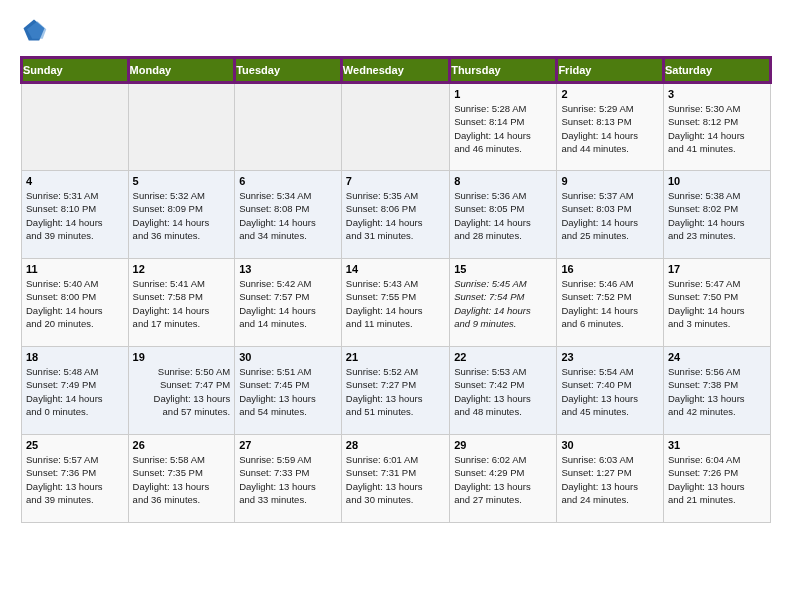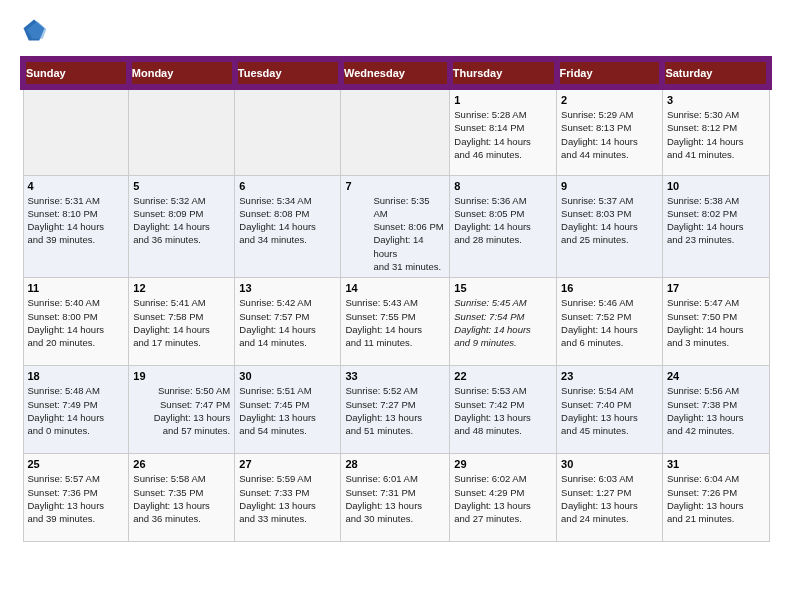--- a/index.html
+++ b/index.html
@@ -57,27 +57,27 @@
     .location-title {
       font-size: 16px;
       color: #555;
     }
     table {
       width: 100%;
       border-collapse: collapse;
       font-size: 10px;
     }
     thead tr th {
-      background-color: #7f1d1d;
+      background-color: #4d7c0f;
       color: #fff;
       padding: 5px 0;
       font-size: 11px;
       font-weight: bold;
       text-align: left;
-      border: 6px solid #701a75;
+      border: 3px solid #701a75;
     }
     tbody tr td {
       border: 1px solid #ccc;
       vertical-align: top;
       padding: 4px 4px 4px 4px;
       width: 113px;
       min-height: 80px;
       height: 88px;
     }
     tbody tr:nth-child(odd) td {
@@ -179,21 +179,21 @@
           </td>
           <td>
             <span class="day-num">6</span>
             <div class="day-info" style="white-space: pre-line;">Sunrise: 5:34 AM
 Sunset: 8:08 PM
 Daylight: 14 hours
 and 34 minutes.</div>
           </td>
           <td>
             <span class="day-num">7</span>
-            <div class="day-info" style="white-space: pre-line; margin-left: 28px;">Sunrise: 5:35 AM
+            <div class="day-info" style="white-space: pre-line;">Sunrise: 5:35 AM
 Sunset: 8:06 PM
 Daylight: 14 hours
 and 31 minutes.</div>
           </td>
           <td>
             <span class="day-num">8</span>
             <div class="day-info" style="white-space: pre-line;">Sunrise: 5:36 AM
 Sunset: 8:05 PM
 Daylight: 14 hours
 and 28 minutes.</div>
@@ -280,21 +280,21 @@
 and 57 minutes.</div>
           </td>
           <td>
             <span class="day-num">30</span>
             <div class="day-info" style="white-space: pre-line;">Sunrise: 5:51 AM
 Sunset: 7:45 PM
 Daylight: 13 hours
 and 54 minutes.</div>
           </td>
           <td>
-            <span class="day-num">33</span>
+            <span class="day-num">21</span>
             <div class="day-info" style="white-space: pre-line;">Sunrise: 5:52 AM
 Sunset: 7:27 PM
 Daylight: 13 hours
 and 51 minutes.</div>
           </td>
           <td>
             <span class="day-num">22</span>
             <div class="day-info" style="white-space: pre-line;">Sunrise: 5:53 AM
 Sunset: 7:42 PM
 Daylight: 13 hours

